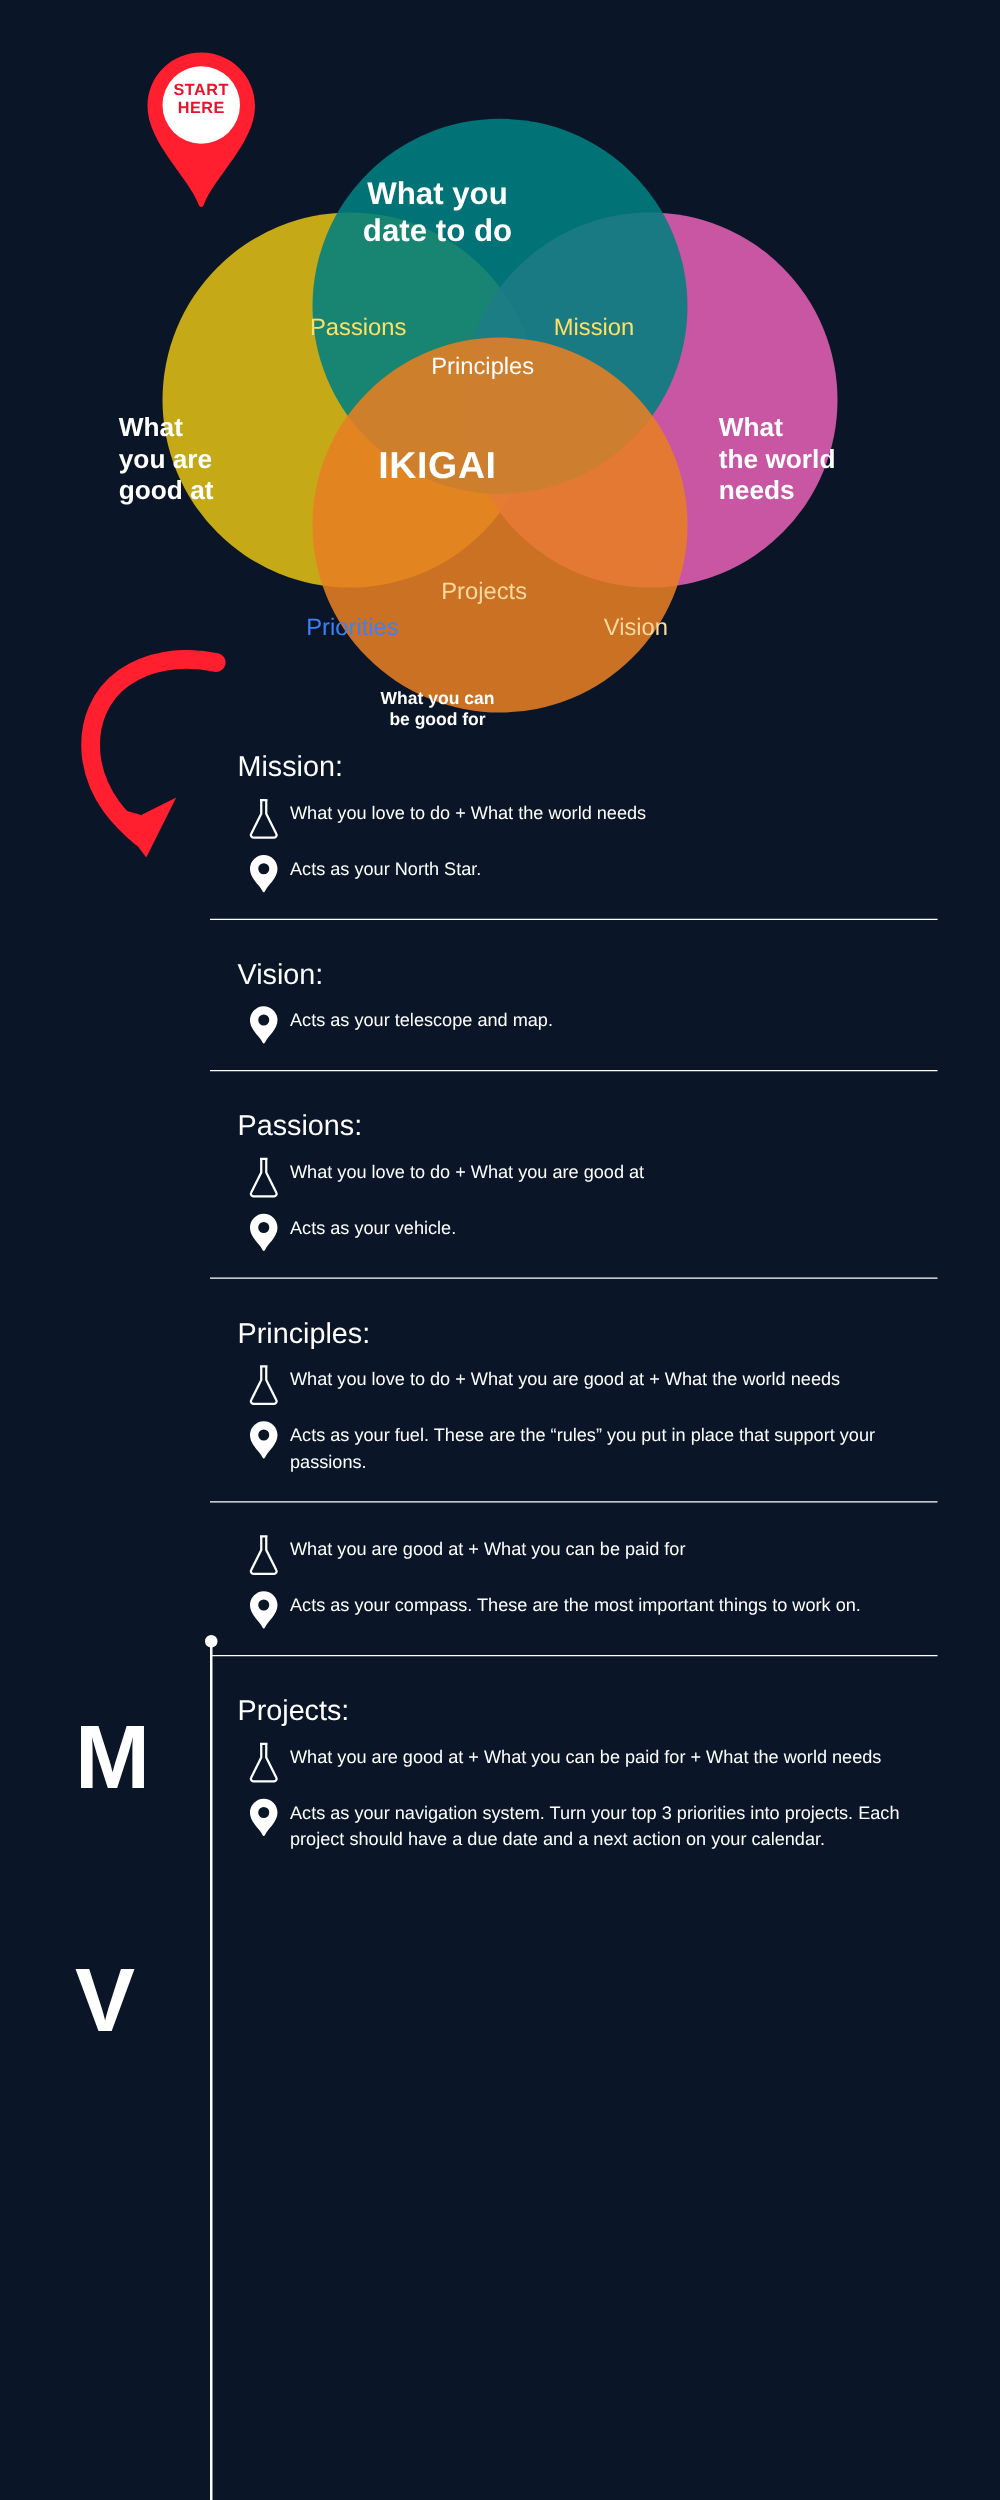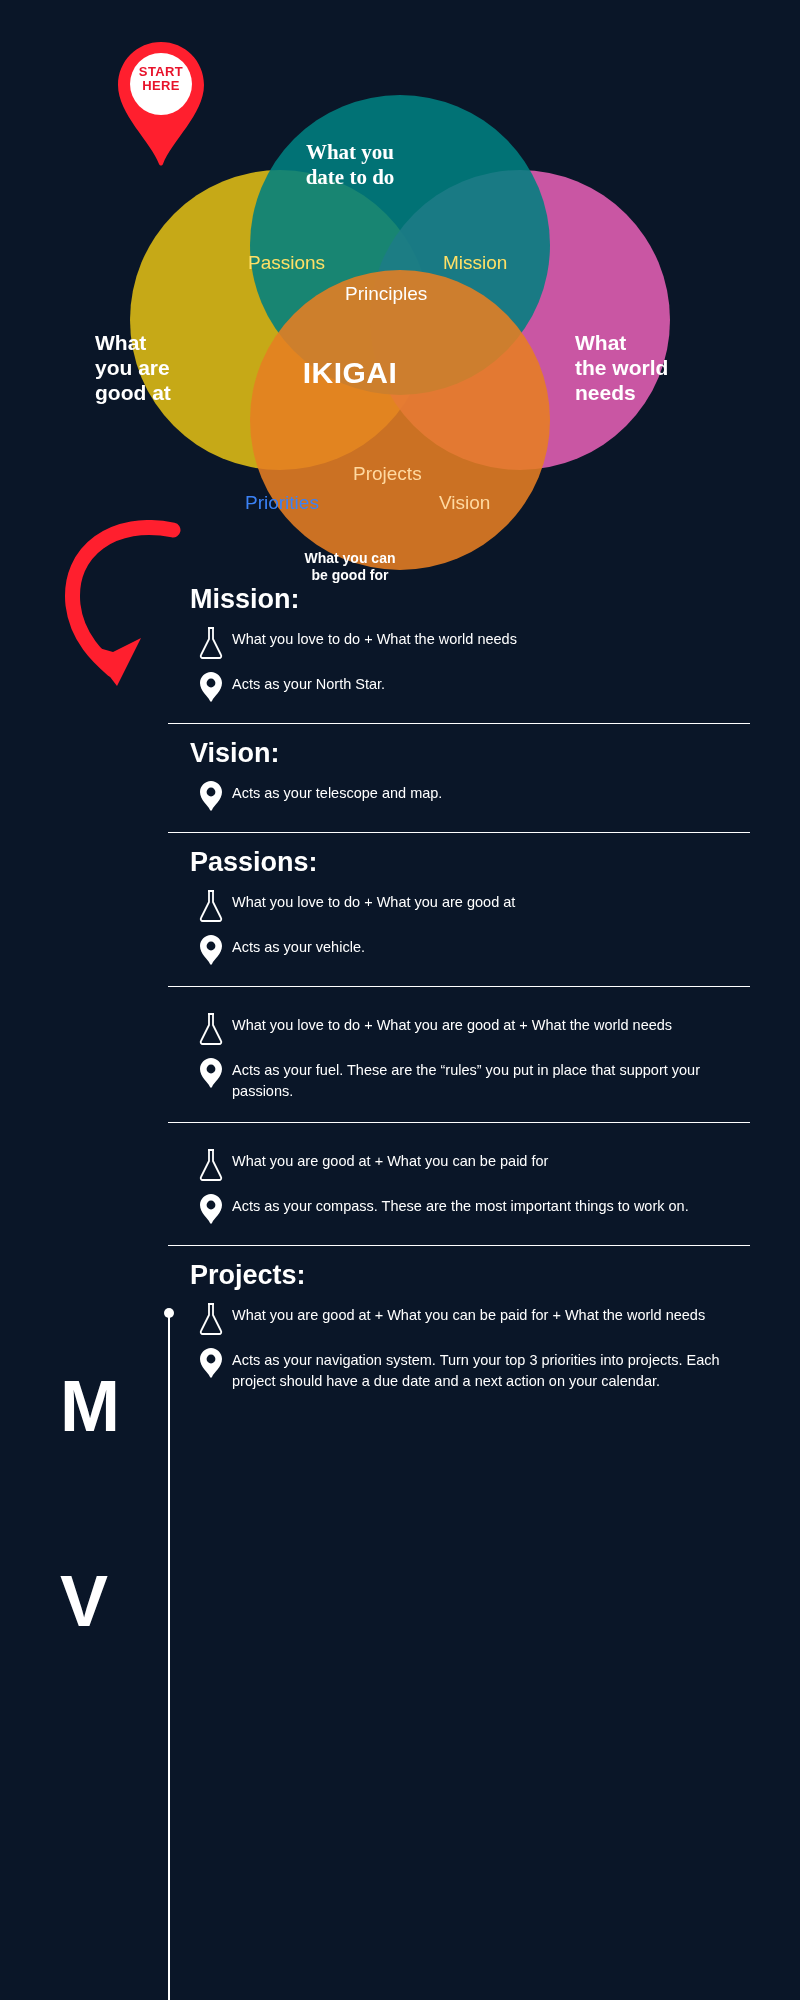--- a/index.html
+++ b/index.html
@@ -57,21 +57,21 @@
   .venn-label {
     position: absolute;
     font-weight: bold;
     line-height: 1.2;
     z-index: 30;
     text-align: center;
     pointer-events: none;
   }
   #label-love {
     left: 255px; top: 140px; width: 190px;
-    font-size: 21px; color: #ffffff; font-family: Liberation Serif, serif;
+    font-size: 25px; color: #ffffff;
   }
   #label-good {
     left: 95px; top: 330px; width: 130px;
     font-size: 21px; color: #ffffff; text-align: left;
   }
   #label-world {
     left: 575px; top: 330px; width: 130px;
     font-size: 21px; color: #ffffff; text-align: left;
   }
   #label-paid {
@@ -88,21 +88,21 @@
     z-index: 30;
     font-size: 19px;
     pointer-events: none;
     white-space: nowrap;
   }
   #sub-passions { left: 248px; top: 252px; color: #ffe066; }
   #sub-mission  { left: 443px; top: 252px; color: #ffe066; }
   #sub-principles { left: 345px; top: 283px; color: #ffffff; }
   #sub-projects { left: 353px; top: 463px; color: #ffd9a0; }
   #sub-priorities { left: 245px; top: 492px; color: #3b82f6; }
-  #sub-vision   { left: 439px; top: 492px; color: #ffd9a0; }
+  #sub-vision   { left: 483px; top: 492px; color: #ffd9a0; }
 
   
   #start-pin {
     position: absolute;
     left: 113px; top: 38px;
     width: 96px; height: 130px;
     z-index: 40;
   }
   #start-pin .pin-text {
     position: absolute;
@@ -157,24 +157,24 @@
 
   .entry {
     position: relative;
     margin-left: 168px;
     width: 582px;
     padding: 14px 0 16px 22px;
   }
   .entry + .entry { border-top: 1px solid #ffffff; }
 
   .entry-title {
-    font-size: 27px;
-    font-weight: bold;
+    font-size: 23px;
+    font-weight: normal;
     color: #ffffff;
-    margin: 0 0 6px 0;
+    margin: 16px 0 6px 0;
   }
 
   .entry-row {
     display: flex;
     align-items: flex-start;
     margin: 10px 0 4px 0;
   }
   .entry-row .ico {
     flex: 0 0 42px;
     display: flex;
@@ -309,20 +309,21 @@
         <svg width="24" height="32" viewBox="0 0 24 32">
             <path d="M12 1 C6 1 1 6 1 12 C1 20 9 25 11 30 C11.4 31 12.6 31 13 30 C15 25 23 20 23 12 C23 6 18 1 12 1 Z" fill="#ffffff"></path>
             <circle cx="12" cy="12" r="4.4" fill="#0a1628"></circle>
           </svg>
       </span>
       <span class="txt">Acts as your vehicle.</span>
     </div>
   </div>
 
   <div class="entry">
+    <div class="entry-title">Principles:</div>
     <div class="entry-row">
       <span class="ico">
         <svg width="26" height="34" viewBox="0 0 26 34">
             <path d="M10 2 h6 M11 2 v11 L3 29 a2 2 0 0 0 2 3 h16 a2 2 0 0 0 2-3 L15 13 V2" fill="none" stroke="#ffffff" stroke-width="1.8" stroke-linejoin="round"></path>
           </svg>
       </span>
       <span class="txt">What you love to do + What you are good at + What the world needs</span>
     </div>
     <div class="entry-row">
       <span class="ico">

